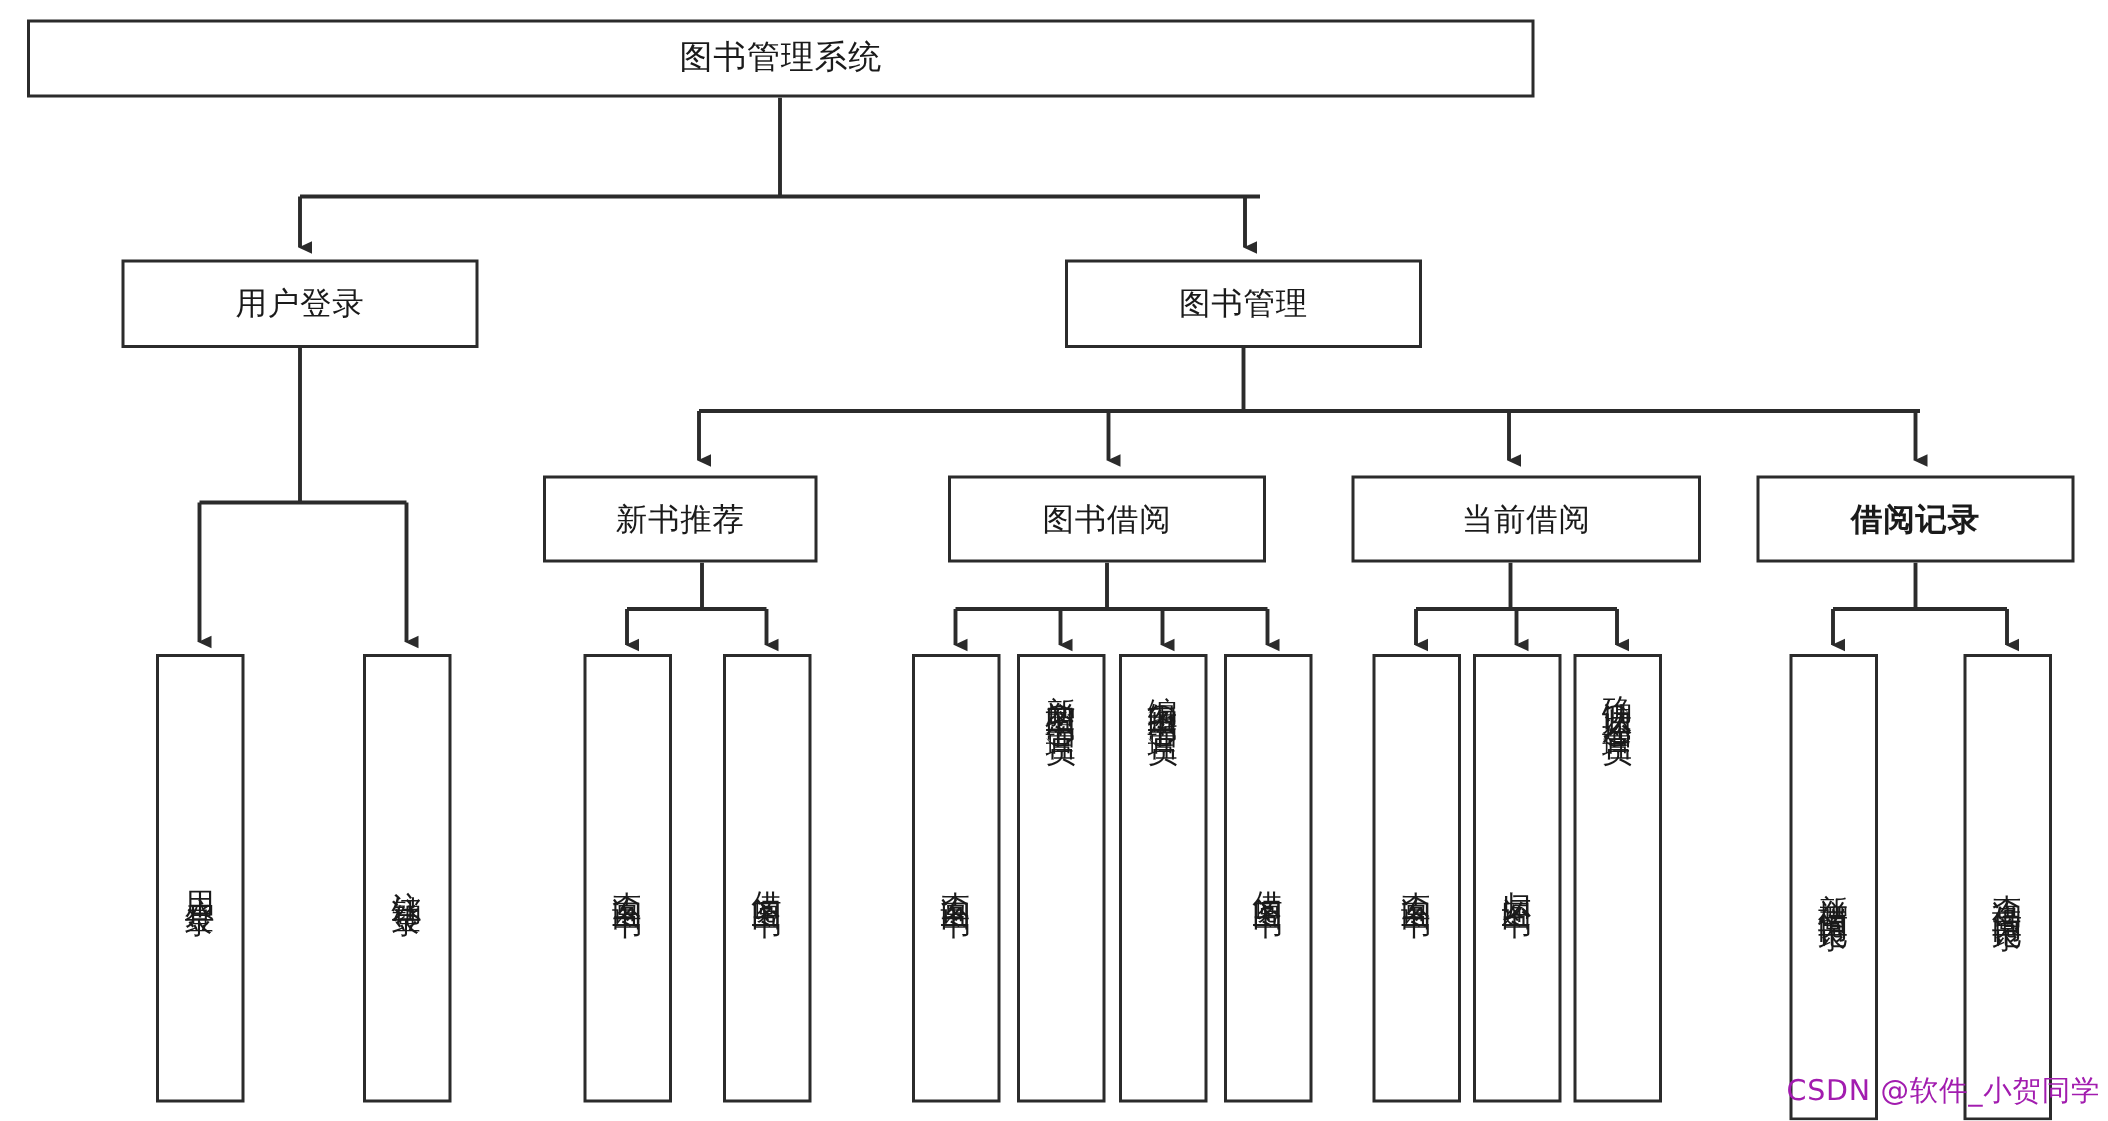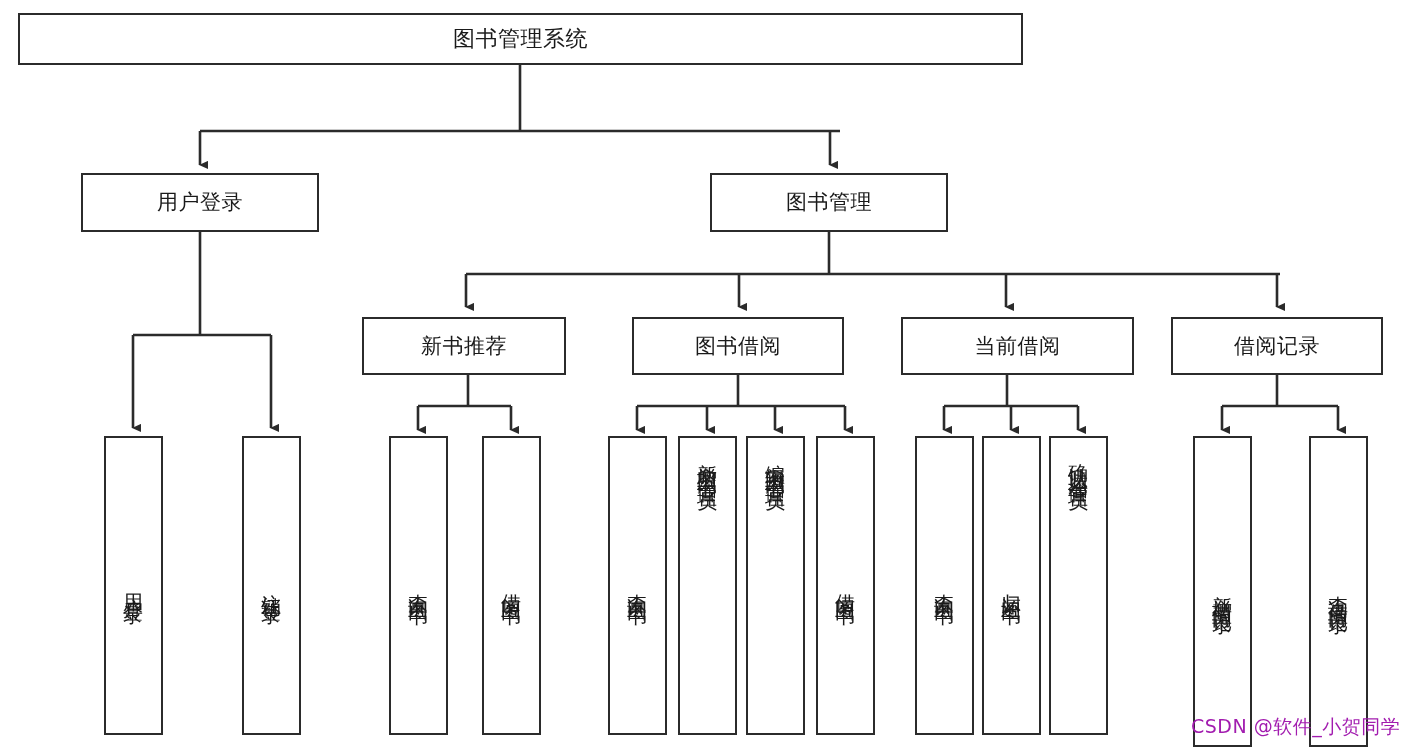--- a/index.html
+++ b/index.html
@@ -136,30 +136,30 @@
     <span class="lbl">图书管理系统</span>
   </div>
 
   <div class="node h" style="left:81px; top:173px; width:238px; height:59px;">
     <span class="lbl">用户登录</span>
   </div>
   <div class="node h" style="left:710px; top:173px; width:238px; height:59px;">
     <span class="lbl">图书管理</span>
   </div>
 
-  <div class="node h" style="left:362px; top:317px; width:204px; height:58px;">
+  <div class="node h" style="left:362px; top:317px; width:183px; height:58px;">
     <span class="lbl">新书推荐</span>
   </div>
   <div class="node h" style="left:632px; top:317px; width:212px; height:58px;">
     <span class="lbl">图书借阅</span>
   </div>
   <div class="node h" style="left:901px; top:317px; width:233px; height:58px;">
     <span class="lbl">当前借阅</span>
   </div>
-  <div class="node h" style="left:1171px; top:317px; width:212px; height:58px;">
+  <div class="node h" style="left:1171px; top:317px; width:212px; height:58px;font-weight:bold;">
     <span class="lbl">借阅记录</span>
   </div>
 
   <div class="node v mid" style="left:104px; top:436px; width:59px; height:299px;">
     <span class="lbl">用户登录</span>
   </div>
   <div class="node v mid" style="left:242px; top:436px; width:59px; height:299px;">
     <span class="lbl">注销登录</span>
   </div>
 

